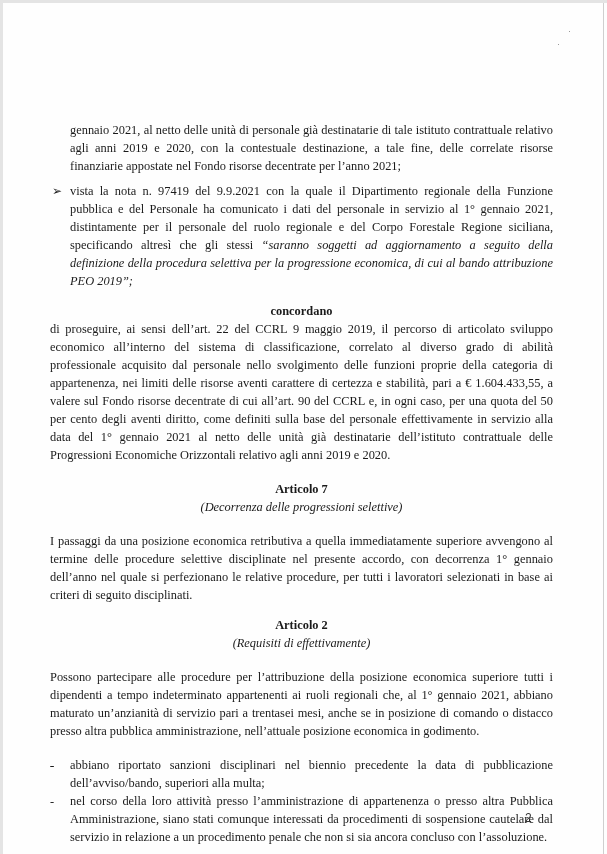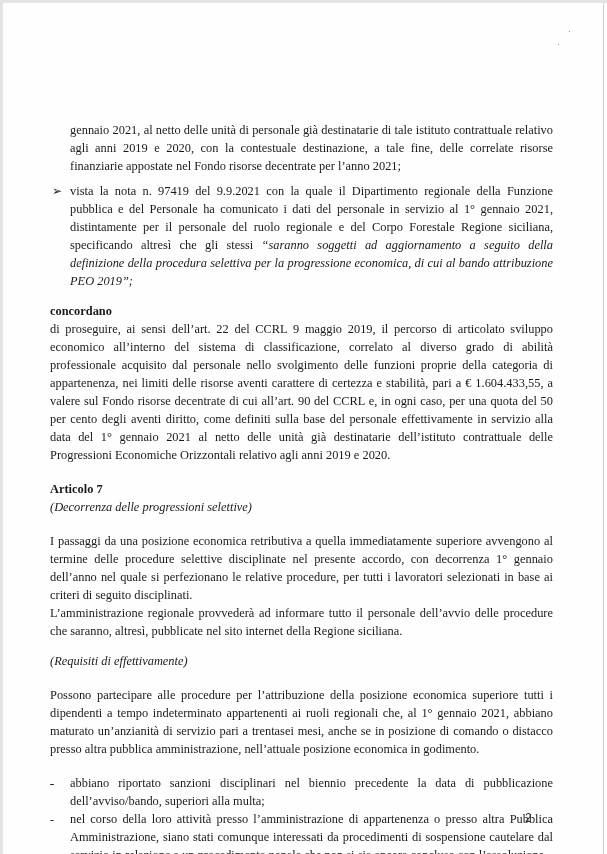--- a/index.html
+++ b/index.html
@@ -19,21 +19,21 @@
   }
   .speck { position: absolute; width: 1px; height: 1px; background: #999; }
   .content {
     position: absolute; left: 47px; top: 70px; width: 503px;
     font-size: 12.4px; line-height: 18px; margin-top: 48px;
   }
   p { margin: 0; text-align: justify; }
   .indent { padding-left: 20px; }
   .bullet-row { position: relative; padding-left: 20px; text-align: justify; }
   .bullet-row .marker { position: absolute; left: 2px; top: 0; font-size: 12px; }
-  .center { text-align: left; }
+  .center { text-align: center; }
   .bold { font-weight: bold; }
   .italic { font-style: italic; }
   .dash-row { position: relative; padding-left: 20px; text-align: justify; }
   .dash-row .marker { position: absolute; left: 0; top: 0; }
   .gap-s { height: 7px; }
   .gap-m { height: 12px; }
   .gap-l { height: 16px; }
   .pagenum {
     position: absolute; left: 522px; top: 808px; font-size: 12px;
     font-family: "Liberation Sans", "DejaVu Sans", sans-serif; color: #333;
@@ -58,23 +58,23 @@
     <div class="gap-m"></div>
 
     <p class="center bold">concordano</p>
     <p>di proseguire, ai sensi dell’art. 22 del CCRL 9 maggio 2019, il percorso di articolato sviluppo economico all’interno del sistema di classificazione, correlato al diverso grado di abilità professionale acquisito dal personale nello svolgimento delle funzioni proprie della categoria di appartenenza, nei limiti delle risorse aventi carattere di certezza e stabilità, pari a € 1.604.433,55, a valere sul Fondo risorse decentrate di cui all’art. 90 del CCRL e, in ogni caso, per una quota del 50 per cento degli aventi diritto, come definiti sulla base del personale effettivamente in servizio alla data del 1° gennaio 2021 al netto delle unità già destinatarie dell’istituto contrattuale delle Progressioni Economiche Orizzontali relativo agli anni 2019 e 2020.</p>
     <div class="gap-l"></div>
 
     <p class="center bold">Articolo 7</p>
     <p class="center italic">(Decorrenza delle progressioni selettive)</p>
     <div class="gap-l"></div>
     <p>I passaggi da una posizione economica retributiva a quella immediatamente superiore avvengono al termine delle procedure selettive disciplinate nel presente accordo, con decorrenza 1° gennaio dell’anno nel quale si perfezionano le relative procedure, per tutti i lavoratori selezionati in base ai criteri di seguito disciplinati.</p>
-    <p>L’amministrazione regionale provvederà ad informare tutto il personale dell’avvio delle procedure che saranno, altresì, pubblicate nel sito internet della Regione siciliana.</p>
     <div class="gap-m"></div>
 
+    <p class="center bold">Articolo 2</p>
     <p class="center italic">(Requisiti di effettivamente)</p>
     <div class="gap-l"></div>
     <p>Possono partecipare alle procedure per l’attribuzione della posizione economica superiore tutti i dipendenti a tempo indeterminato appartenenti ai ruoli regionali che, al 1° gennaio 2021, abbiano maturato un’anzianità di servizio pari a trentasei mesi, anche se in posizione di comando o distacco presso altra pubblica amministrazione, nell’attuale posizione economica in godimento.</p>
     <div class="gap-l"></div>
 
     <div class="dash-row">
       <span class="marker">-</span>
     </div>
     <div class="dash-row">
       <span class="marker">-</span>

